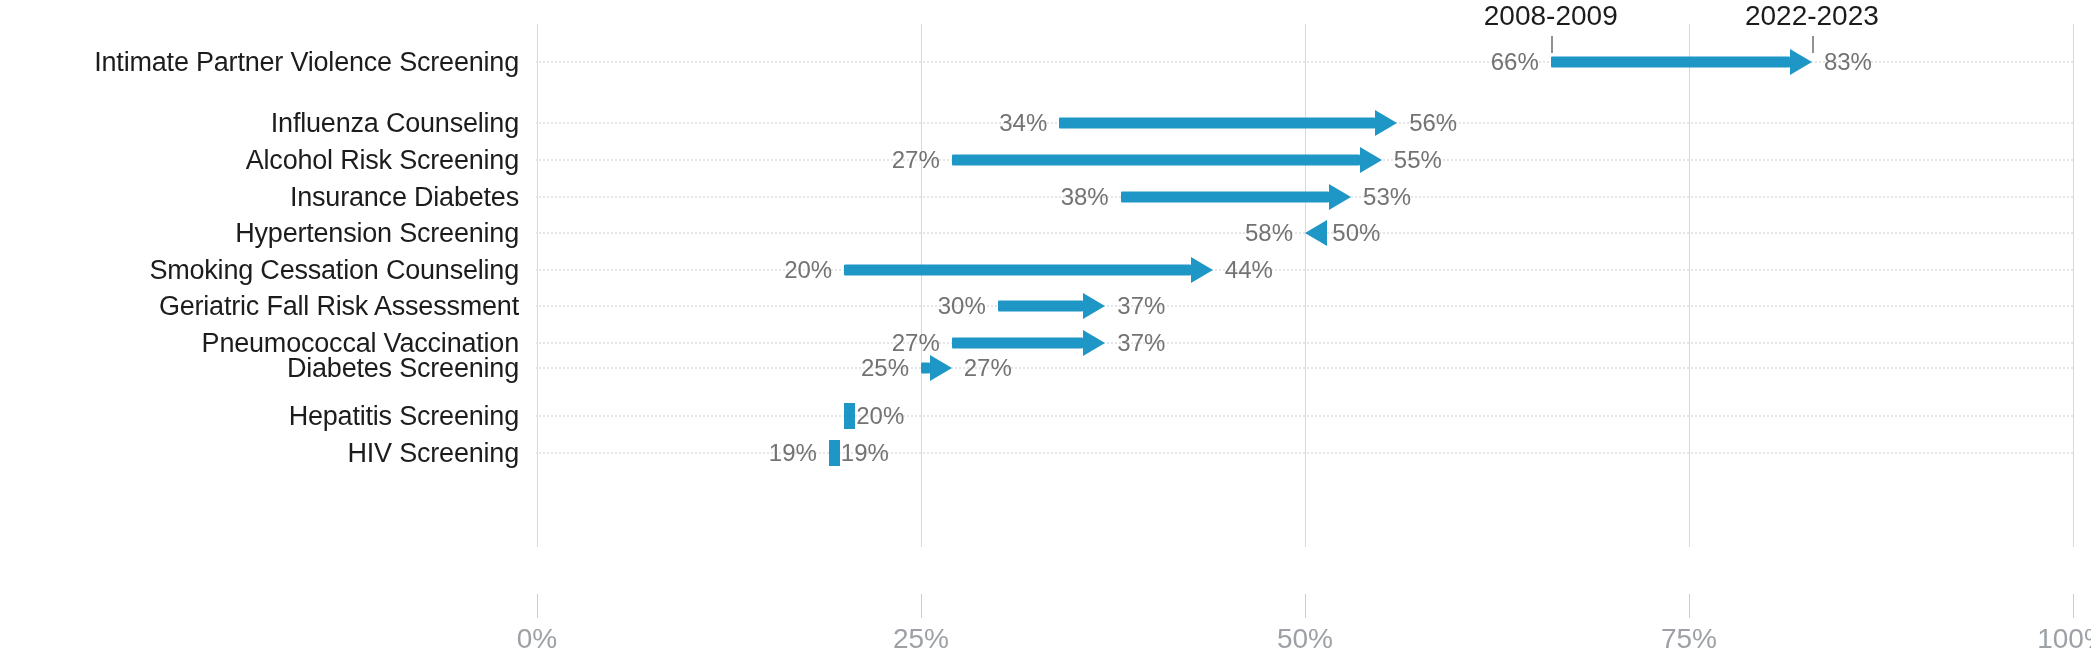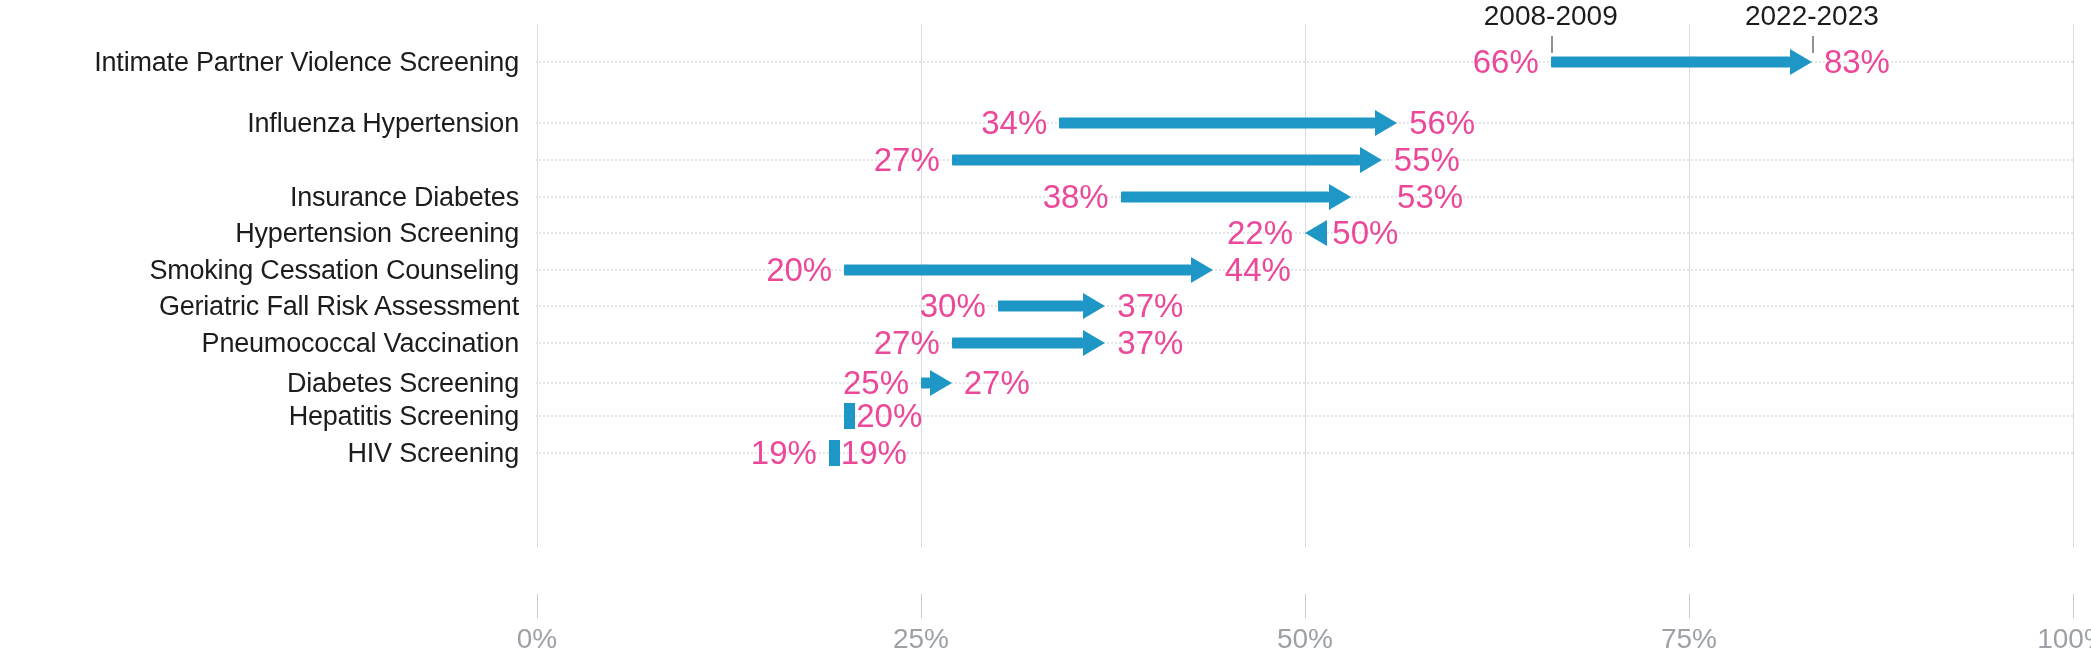--- a/index.html
+++ b/index.html
@@ -96,22 +96,22 @@
     transform:translateY(-50%);
     width:11px;height:26px;
     background:#1e97c6;
   }
 
   
   .vlabel{
     position:absolute;
     top:50%;
     transform:translateY(-50%);
-    font-size:33px;
-    color:#ec4899;
+    font-size:24px;
+    color:#737373;
     white-space:nowrap;
   }
   .vlabel.left{ text-align:right; }
   .vlabel.right{ text-align:left; }
 
   
   .xaxis{
     position:absolute;
     left:537px;top:0;width:1536px;height:671px;
     pointer-events:none;
@@ -170,55 +170,56 @@
         <div class="catlabel">Intimate Partner Violence Screening</div>
         <div class="arrowwrap" style="left: 1013.76px; width: 261.12px;">
           <div class="shaft" style="left: 0px; width: 239.12px;"></div>
           <div class="head right" style="left: 239.12px;"></div>
         </div>
         <div class="vlabel left" style="right: 534.24px;">66%</div>
         <div class="vlabel right" style="left: 1286.88px;">83%</div>
       </div>
       <div class="row" style="top: 81.2px;">
         <div class="rowline"></div>
-        <div class="catlabel">Influenza Hypertension</div>
+        <div class="catlabel">Influenza Counseling</div>
         <div class="arrowwrap" style="left: 522.24px; width: 337.92px;">
           <div class="shaft" style="left: 0px; width: 315.92px;"></div>
           <div class="head right" style="left: 315.92px;"></div>
         </div>
         <div class="vlabel left" style="right: 1025.76px;">34%</div>
         <div class="vlabel right" style="left: 872.16px;">56%</div>
       </div>
       <div class="row" style="top: 117.8px;">
         <div class="rowline"></div>
+        <div class="catlabel">Alcohol Risk Screening</div>
         <div class="arrowwrap" style="left: 414.72px; width: 430.08px;">
           <div class="shaft" style="left: 0px; width: 408.08px;"></div>
           <div class="head right" style="left: 408.08px;"></div>
         </div>
         <div class="vlabel left" style="right: 1133.28px;">27%</div>
         <div class="vlabel right" style="left: 856.8px;">55%</div>
       </div>
       <div class="row" style="top: 154.4px;">
         <div class="rowline"></div>
         <div class="catlabel">Insurance Diabetes</div>
         <div class="arrowwrap" style="left: 583.68px; width: 230.4px;">
           <div class="shaft" style="left: 0px; width: 208.4px;"></div>
           <div class="head right" style="left: 208.4px;"></div>
         </div>
         <div class="vlabel left" style="right: 964.32px; text-align: right;">38%</div>
-        <div class="vlabel right" style="left: 826.08px; margin-left: 34px;">53%</div>
+        <div class="vlabel right" style="left: 826.08px;">53%</div>
       </div>
       <div class="row" style="top: 191px;">
         <div class="rowline"></div>
         <div class="catlabel">Hypertension Screening</div>
         <div class="arrowwrap" style="left: 768px; width: 15.36px;">
           <div class="shaft" style="left: 22px; width: 0px;"></div>
           <div class="head left" style="left: 22px;"></div>
         </div>
-        <div class="vlabel left" style="right: 780px;">22%</div>
+        <div class="vlabel left" style="right: 780px;">58%</div>
         <div class="vlabel right" style="left: 795.36px;">50%</div>
       </div>
       <div class="row" style="top: 227.6px;">
         <div class="rowline"></div>
         <div class="catlabel">Smoking Cessation Counseling</div>
         <div class="arrowwrap" style="left: 307.2px; width: 368.64px;">
           <div class="shaft" style="left: 0px; width: 346.64px;"></div>
           <div class="head right" style="left: 346.64px;"></div>
         </div>
         <div class="vlabel left" style="right: 1240.8px;">20%</div>
@@ -237,21 +238,21 @@
       <div class="row" style="top: 300.8px;">
         <div class="rowline"></div>
         <div class="catlabel">Pneumococcal Vaccination</div>
         <div class="arrowwrap" style="left: 414.72px; width: 153.6px;">
           <div class="shaft" style="left: 0px; width: 131.6px;"></div>
           <div class="head right" style="left: 131.6px;"></div>
         </div>
         <div class="vlabel left" style="right: 1133.28px;">27%</div>
         <div class="vlabel right" style="left: 580.32px;">37%</div>
       </div>
-      <div class="row" style="top: 341px;">
+      <div class="row" style="top: 326px;">
         <div class="rowline"></div>
         <div class="catlabel">Diabetes Screening</div>
         <div class="arrowwrap" style="left: 384px; width: 30.72px;">
           <div class="shaft" style="left: 0px; width: 8.72px;"></div>
           <div class="head right" style="left: 8.72px;"></div>
         </div>
         <div class="vlabel left" style="right: 1164px;">25%</div>
         <div class="vlabel right" style="left: 426.72px;">27%</div>
       </div>
       <div class="row" style="top: 374px;">

